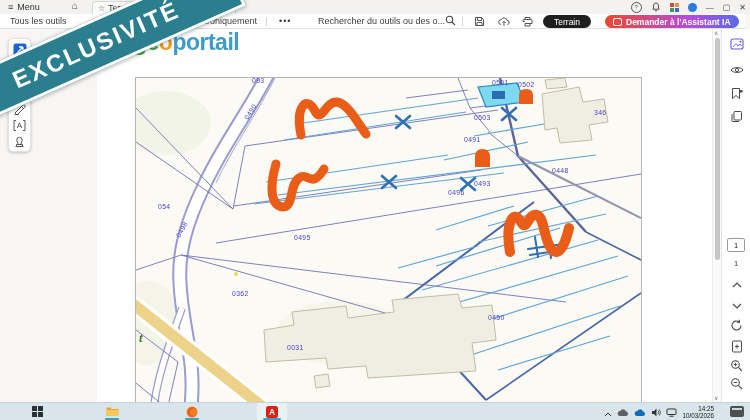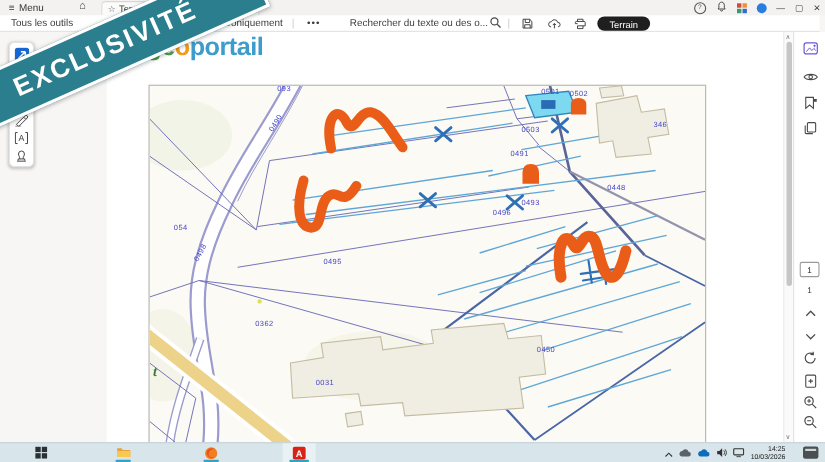--- a/index.html
+++ b/index.html
@@ -118,21 +118,21 @@
       <span class="wbtn">✕</span>
     </div>
   </div>
 
   <div class="toolbar">
     <span class="item" style="left:10px">Tous les outils</span>
     <span class="item" style="left:96px">M</span>
     <span class="item" style="left:188px">électroniquement</span>
     <span class="sep" style="left:266px"></span>
     <span class="item" style="left:279px;letter-spacing:1px">•••</span>
-    <span class="item srch-txt" style="left:318px">Rechercher du texte ou des o...</span>
+    <span class="item srch-txt" style="left:318px">Rechercher du outils ou des o...</span>
     <span class="item" style="left:445px;top:1px">
       <svg width="11" height="11" viewBox="0 0 11 11">
           <circle cx="4.5" cy="4.5" r="3.2" fill="none" stroke="#444" stroke-width="1.1"></circle>
           <line x1="7" y1="7" x2="10" y2="10" stroke="#444" stroke-width="1.1"></line>
         </svg>
     </span>
     <span class="sep" style="left:462px"></span>
     <span class="item" style="left:474px;top:2px">
       <svg width="11" height="11" viewBox="0 0 11 11">
           <path d="M1.5,1.5 h6 l2,2 v6 h-8 Z M3.5,1.5 v3 h4 v-3 M3,9.5 v-3 h5 v3" fill="none" stroke="#444" stroke-width="0.9"></path>
@@ -144,20 +144,24 @@
           <path d="M6,9.8 V5.5 M4.6,6.8 L6,5.3 L7.4,6.8" fill="none" stroke="#444" stroke-width="0.9"></path>
         </svg>
     </span>
     <span class="item" style="left:522px;top:2px">
       <svg width="11" height="11" viewBox="0 0 11 11">
           <path d="M3,3.5 V1.5 h5 v2 M2,3.5 h7 a1,1 0 0 1 1,1 v3 h-2 M3,5.5 h-2 v-1 a1,1 0 0 1 1,-1 M3,7.5 h5 v2.5 h-5 Z" fill="none" stroke="#444" stroke-width="0.9"></path>
         </svg>
     </span>
     <div class="pill-share">
       <span>Terrain</span>
+    </div>
+    <div class="pill-ai">
+      <span class="ai-glyph"></span>
+      <span>Demander à l'Assistant IA</span>
     </div>
   </div>
 
   <div class="main">
     <div class="page">
       <div class="logo">
         <span class="ge">ge</span><span class="o">o</span><span class="rest">portail</span>
       </div>
 
       <div class="mapbox">

